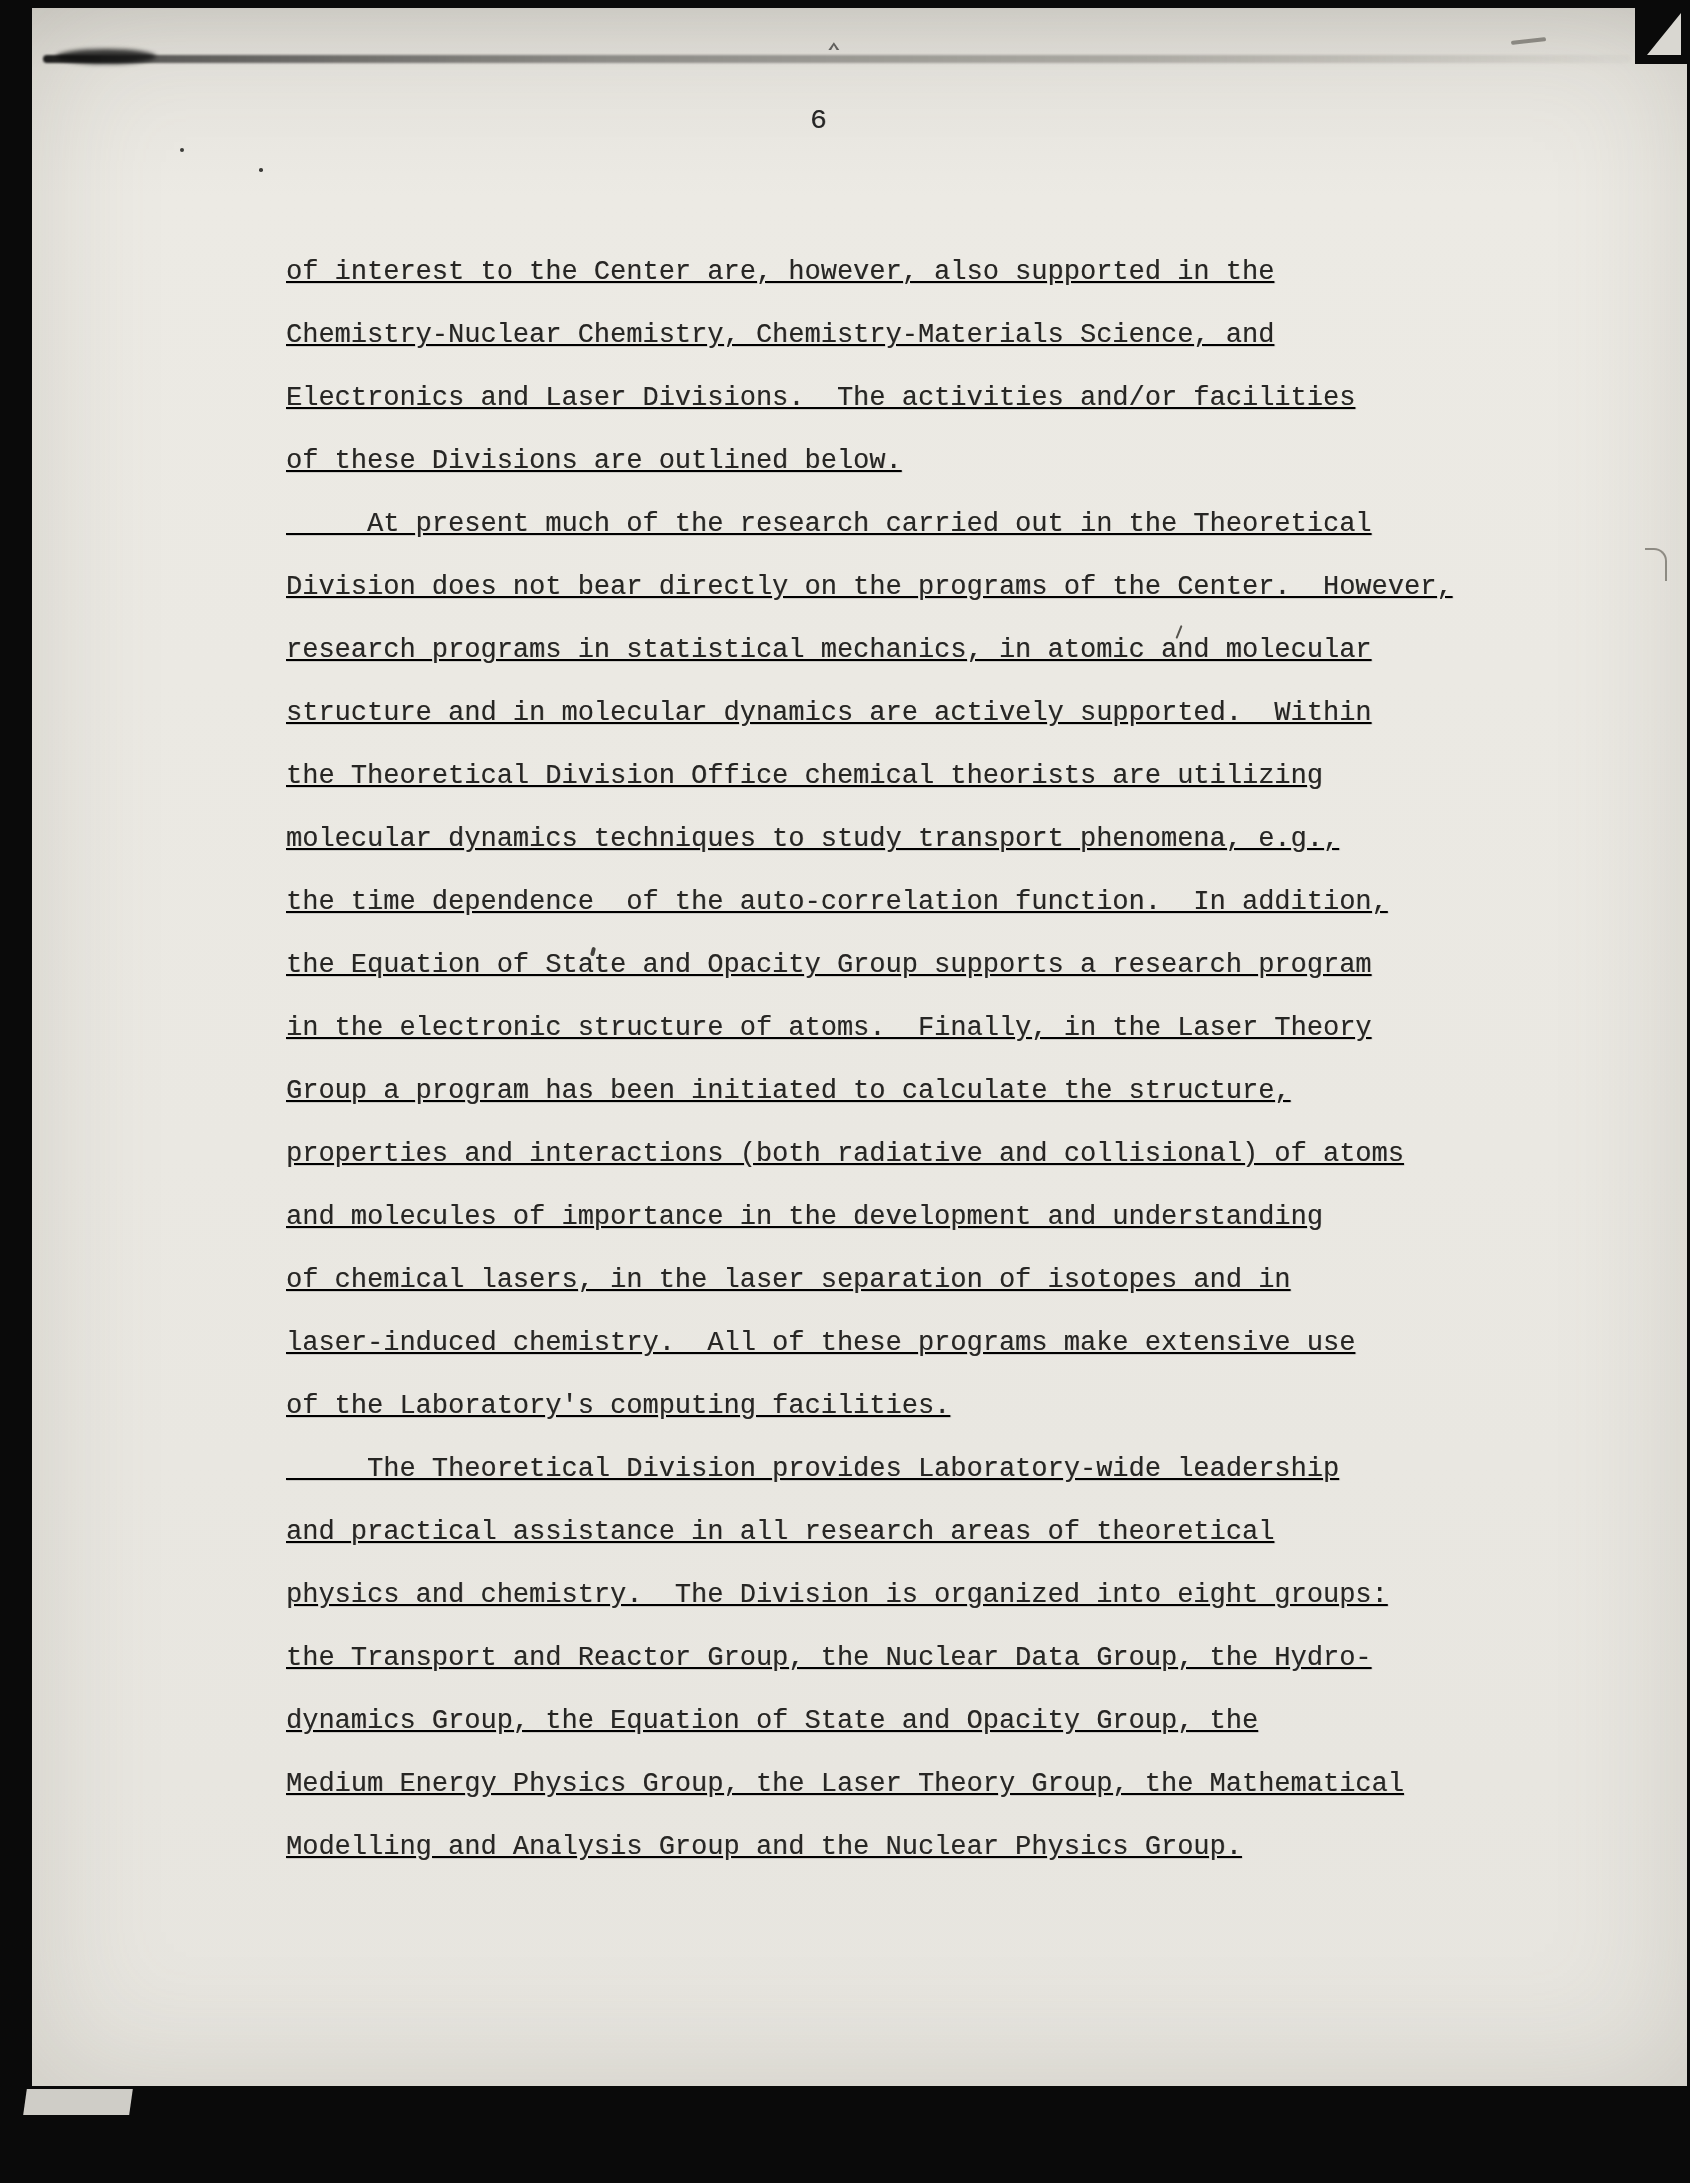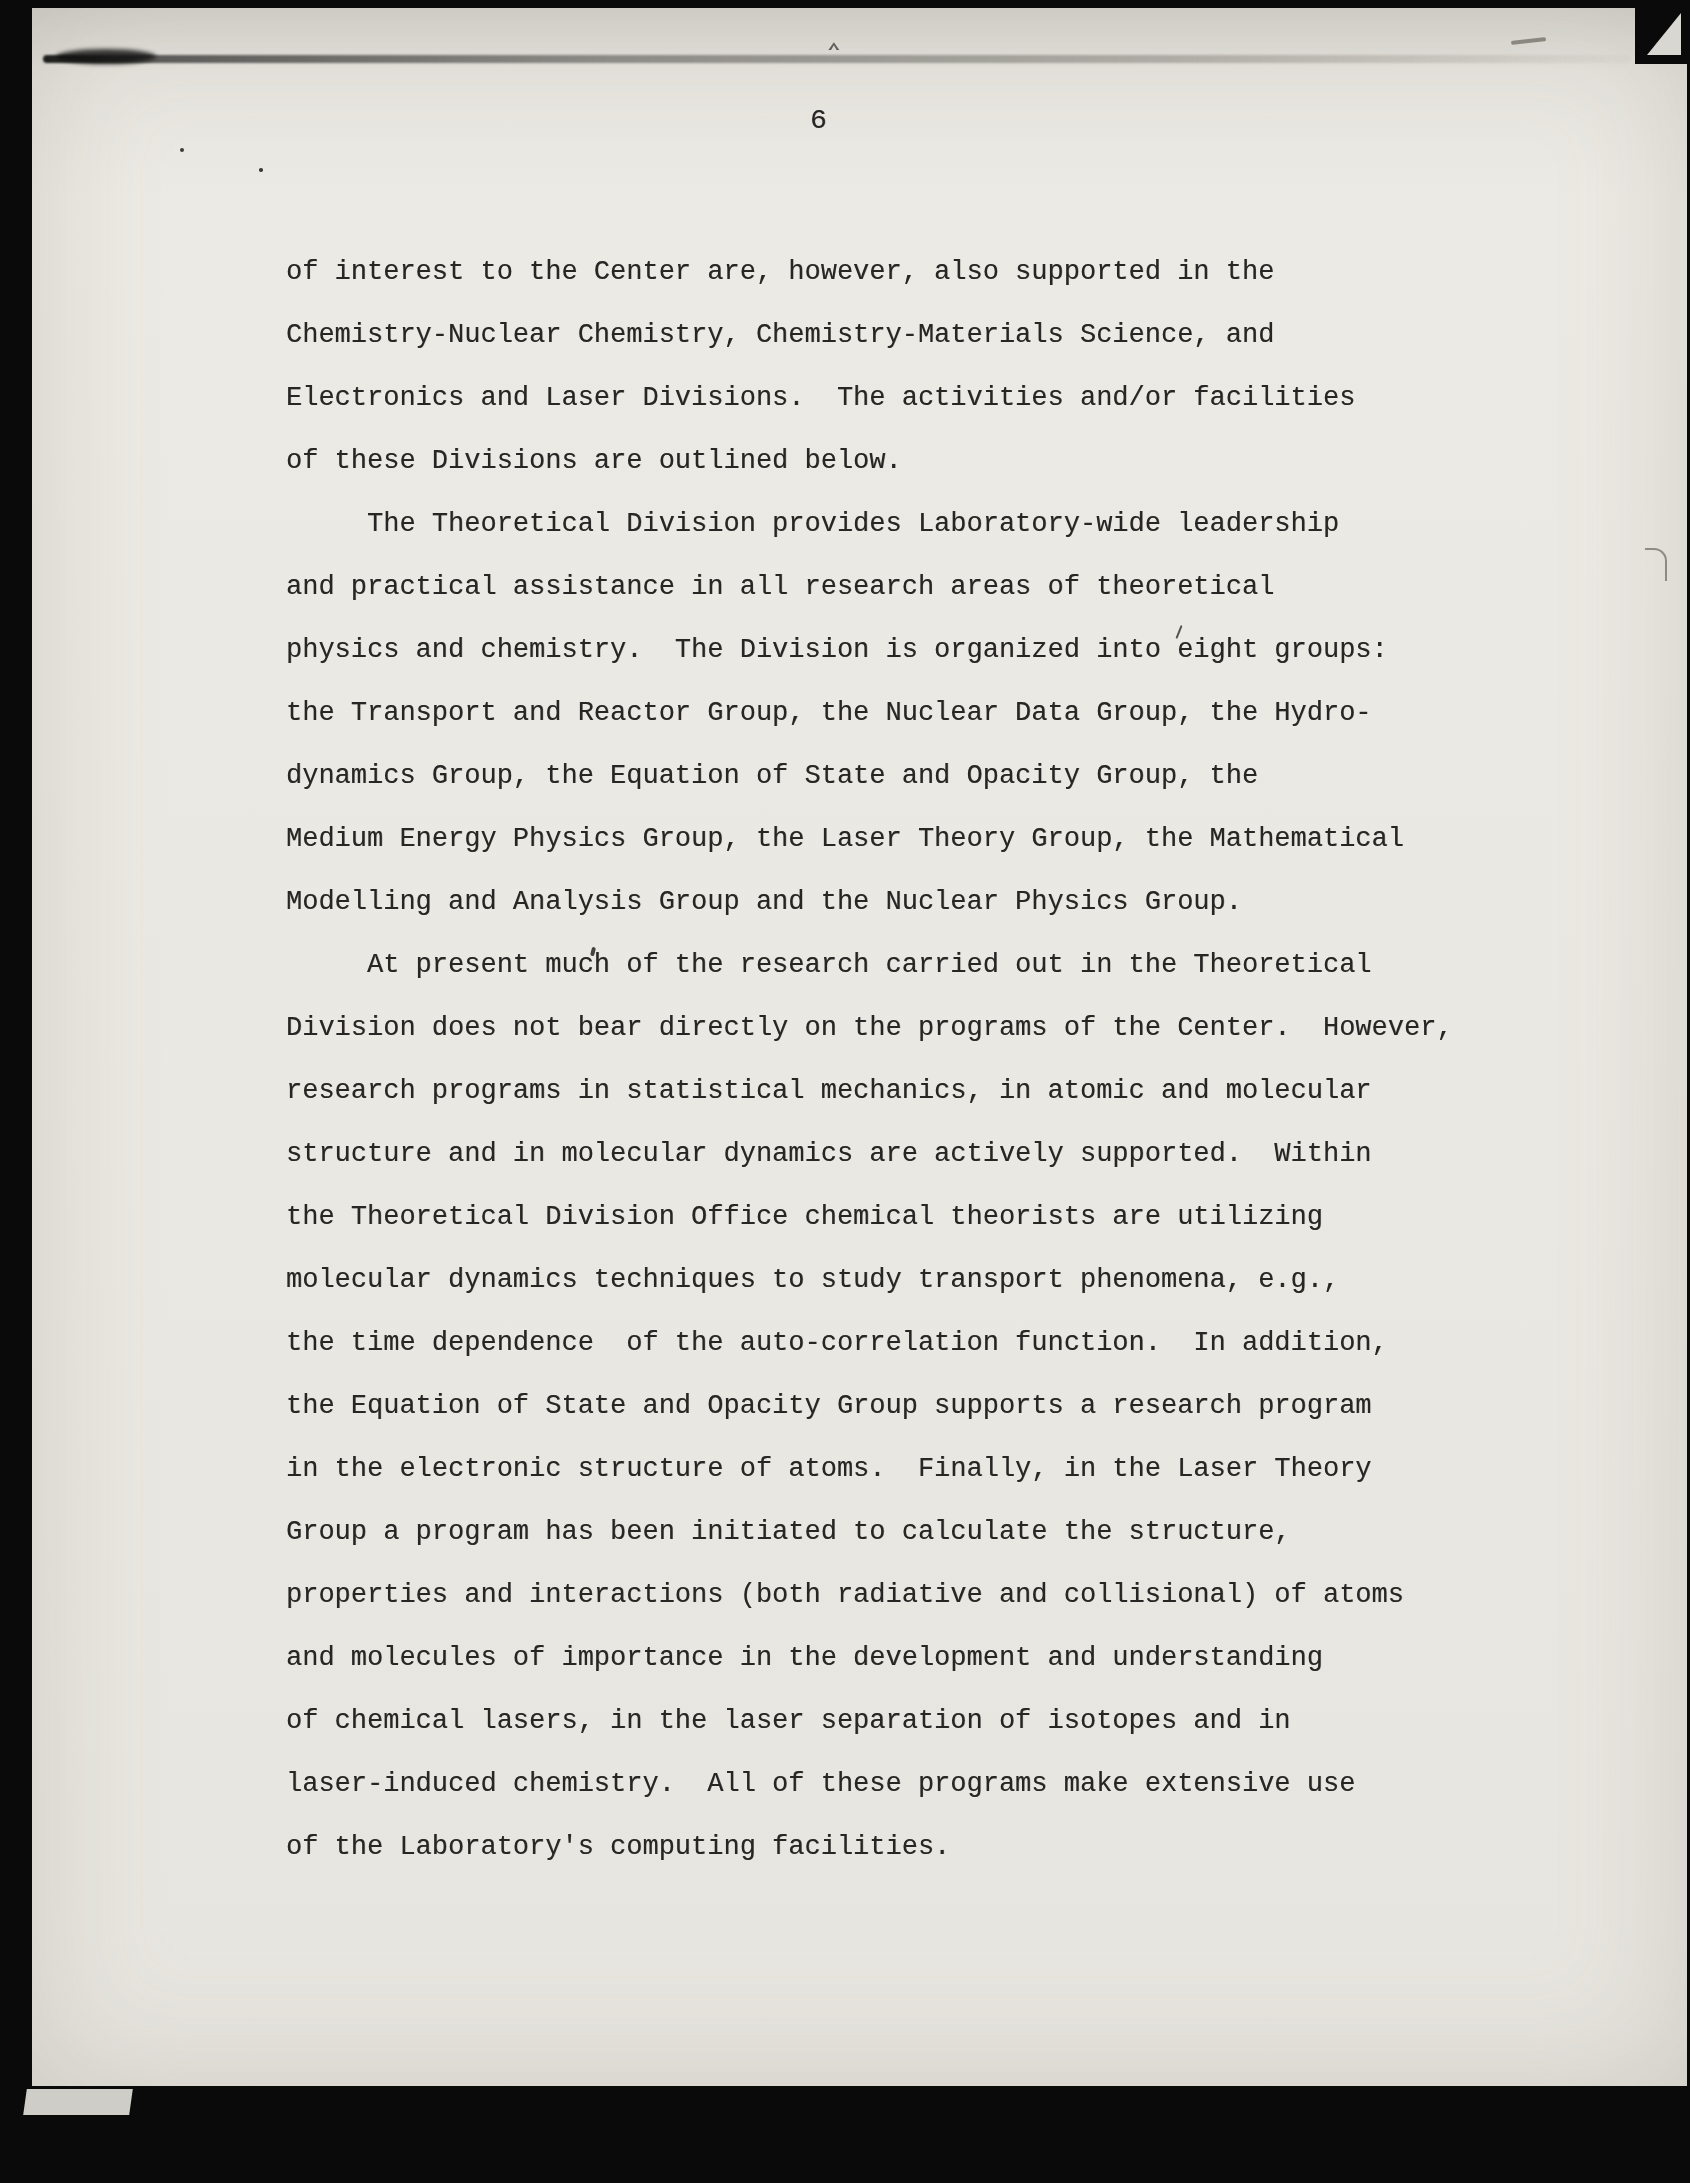--- a/index.html
+++ b/index.html
@@ -128,20 +128,21 @@
     font-family: "Liberation Mono", "DejaVu Sans Mono", monospace;
     font-size: 28px;
     color: #262626;
     text-shadow: 0.4px 0.4px 0 rgba(35,35,35,0.45);
   }
   .body-text {
     position: absolute;
     left: 254px;
     top: 233px;
     width: 1244px;
+    text-decoration: underline;
   }
   .para {
     margin: 0;
     white-space: pre;
     font-family: "Liberation Mono", "DejaVu Sans Mono", monospace;
     font-size: 27px;
     line-height: 63px;
     color: #272624;
     text-shadow: 0.4px 0.4px 0 rgba(38,37,35,0.4);
   }
@@ -164,42 +165,42 @@
     <div class="speck s4"></div>
     <div class="speck s5"></div>
 
     <div class="page-number">6</div>
 
     <div class="body-text">
       <p class="para">of interest to the Center are, however, also supported in the
 Chemistry-Nuclear Chemistry, Chemistry-Materials Science, and
 Electronics and Laser Divisions.  The activities and/or facilities
 of these Divisions are outlined below.</p>
-      <p class="para">     The Theoretical Division provides Laboratory-wide leadership
-and practical assistance in all research areas of theoretical
-physics and chemistry.  The Division is organized into eight groups:
-the Transport and Reactor Group, the Nuclear Data Group, the Hydro-
-dynamics Group, the Equation of State and Opacity Group, the
-Medium Energy Physics Group, the Laser Theory Group, the Mathematical
-Modelling and Analysis Group and the Nuclear Physics Group.</p>
       <p class="para">     At present much of the research carried out in the Theoretical
 Division does not bear directly on the programs of the Center.  However,
 research programs in statistical mechanics, in atomic and molecular
 structure and in molecular dynamics are actively supported.  Within
 the Theoretical Division Office chemical theorists are utilizing
 molecular dynamics techniques to study transport phenomena, e.g.,
 the time dependence  of the auto-correlation function.  In addition,
 the Equation of State and Opacity Group supports a research program
 in the electronic structure of atoms.  Finally, in the Laser Theory
 Group a program has been initiated to calculate the structure,
 properties and interactions (both radiative and collisional) of atoms
 and molecules of importance in the development and understanding
 of chemical lasers, in the laser separation of isotopes and in
 laser-induced chemistry.  All of these programs make extensive use
 of the Laboratory's computing facilities.</p>
+      <p class="para">     The Theoretical Division provides Laboratory-wide leadership
+and practical assistance in all research areas of theoretical
+physics and chemistry.  The Division is organized into eight groups:
+the Transport and Reactor Group, the Nuclear Data Group, the Hydro-
+dynamics Group, the Equation of State and Opacity Group, the
+Medium Energy Physics Group, the Laser Theory Group, the Mathematical
+Modelling and Analysis Group and the Nuclear Physics Group.</p>
     </div>
 
   </div>
 
   <div class="bottom-sliver"></div>
 
 </div>
 
 
 </body></html>

